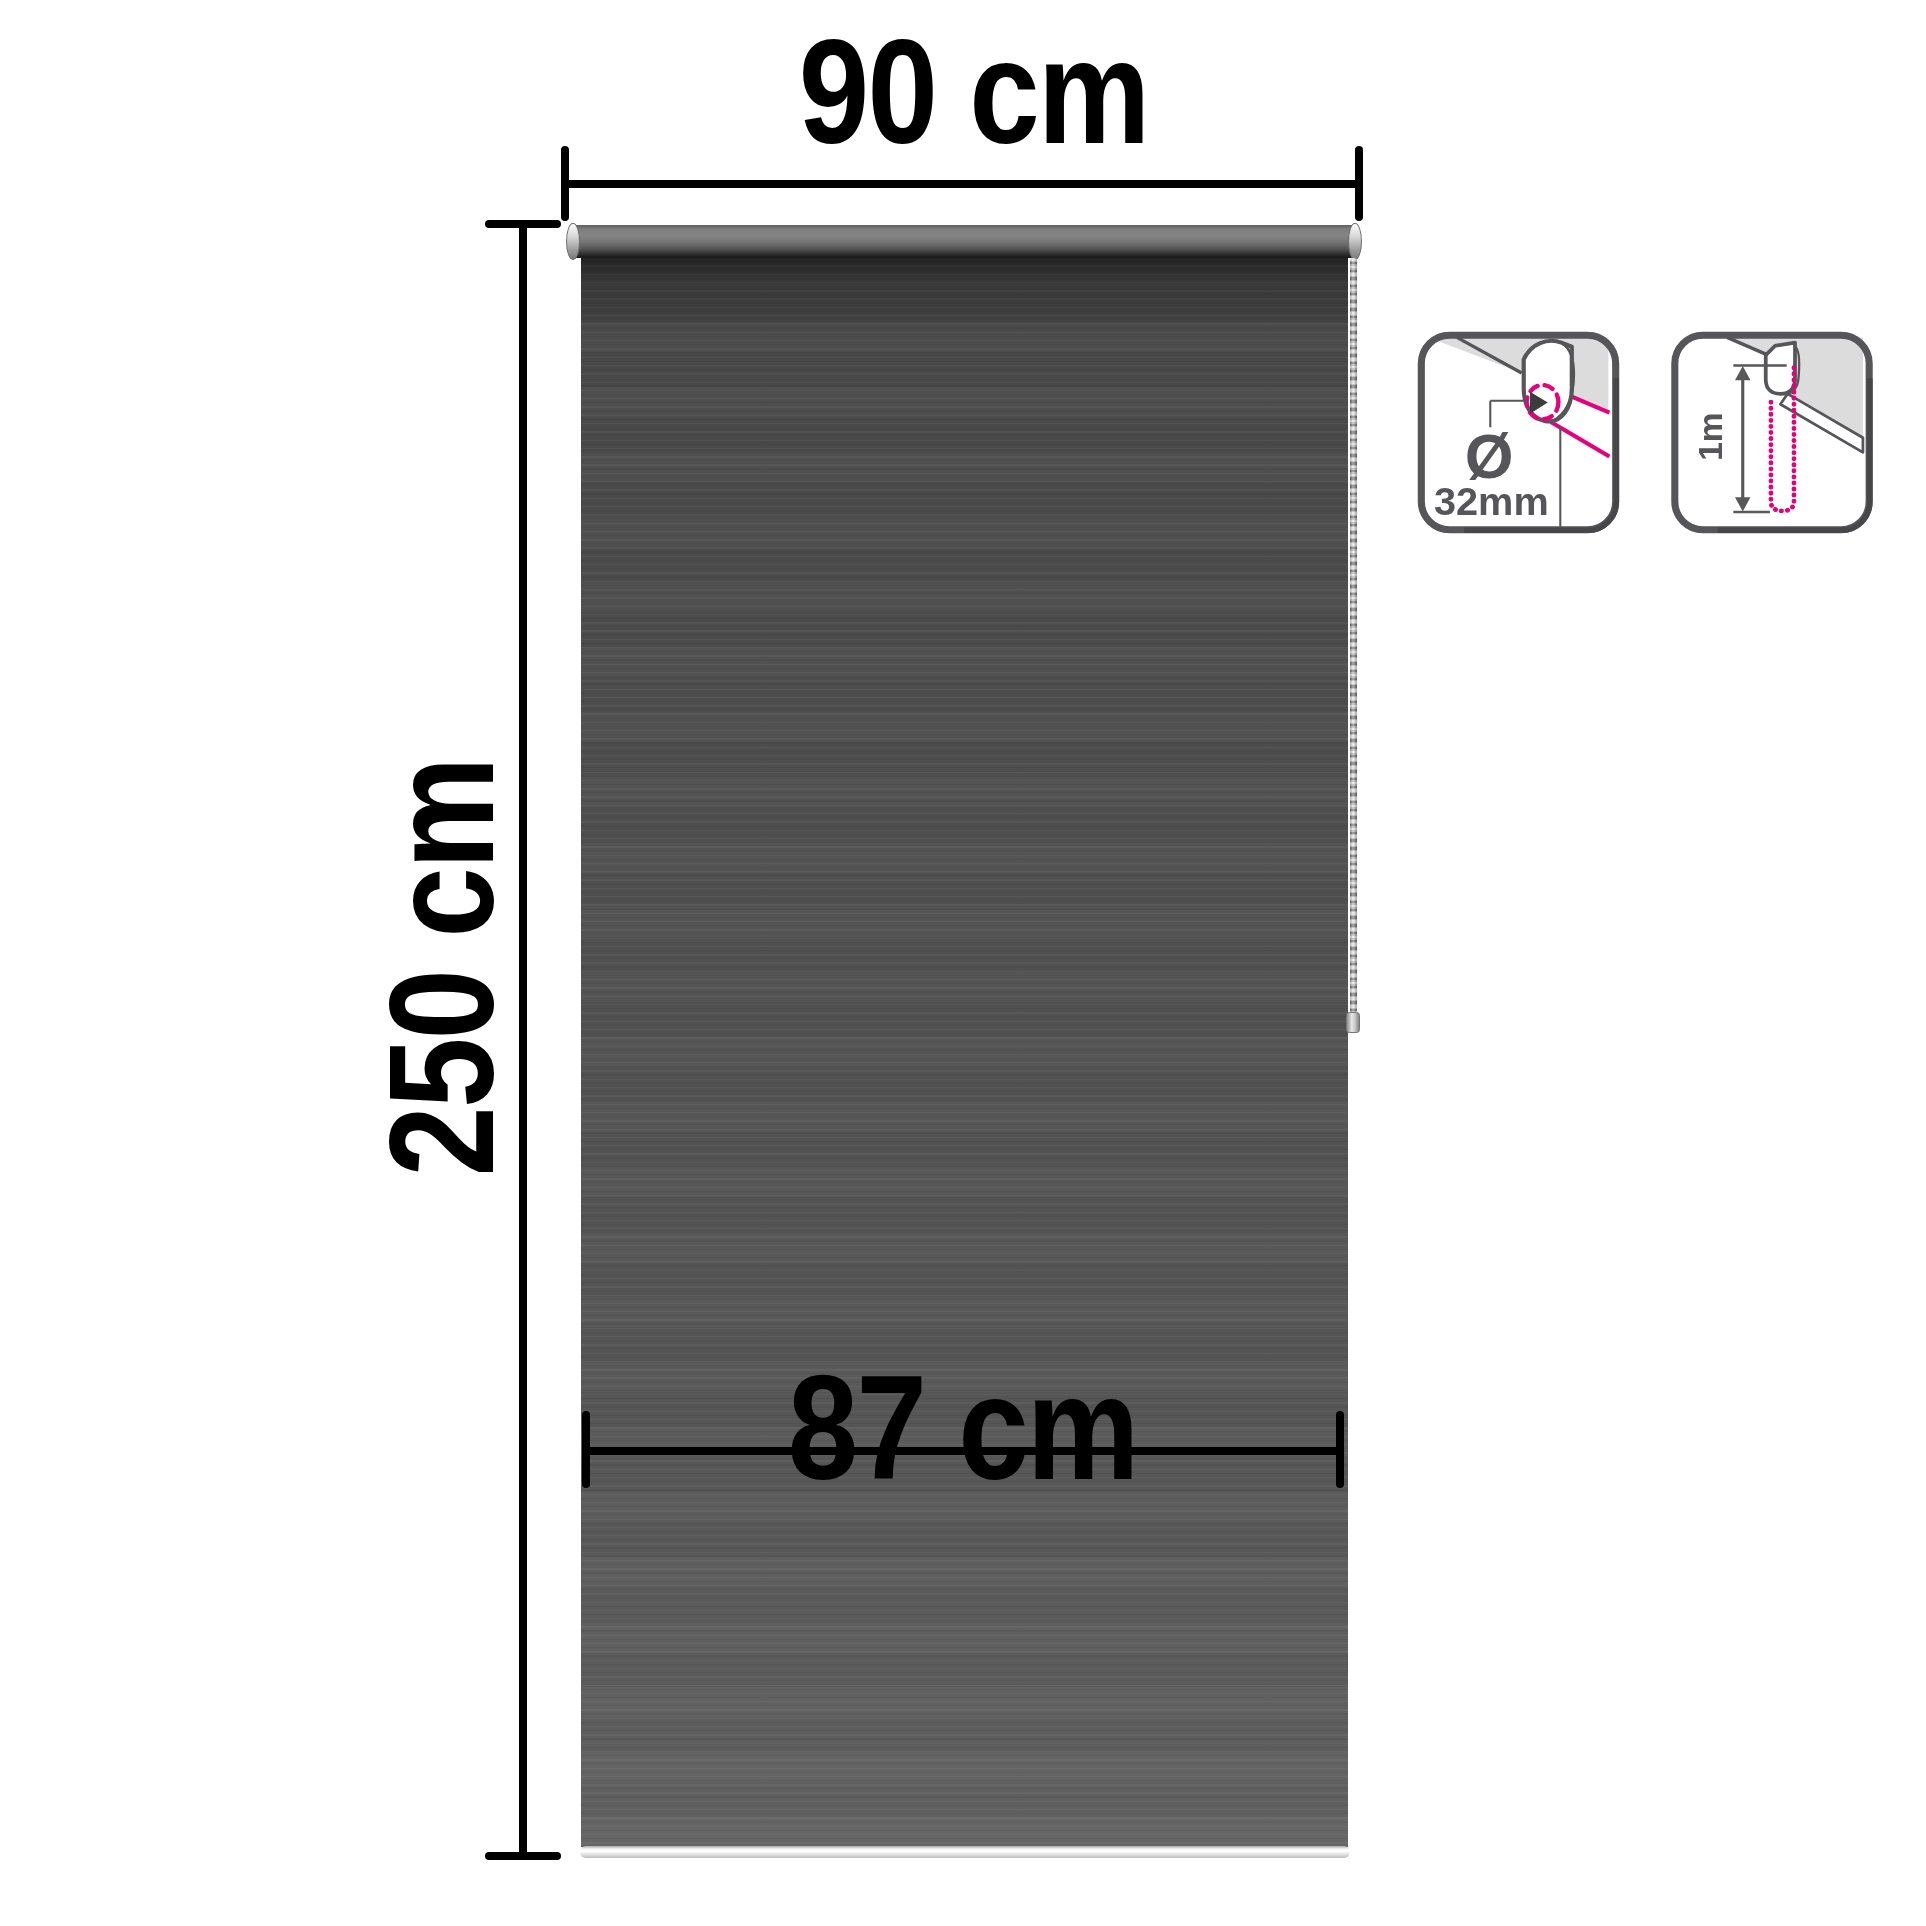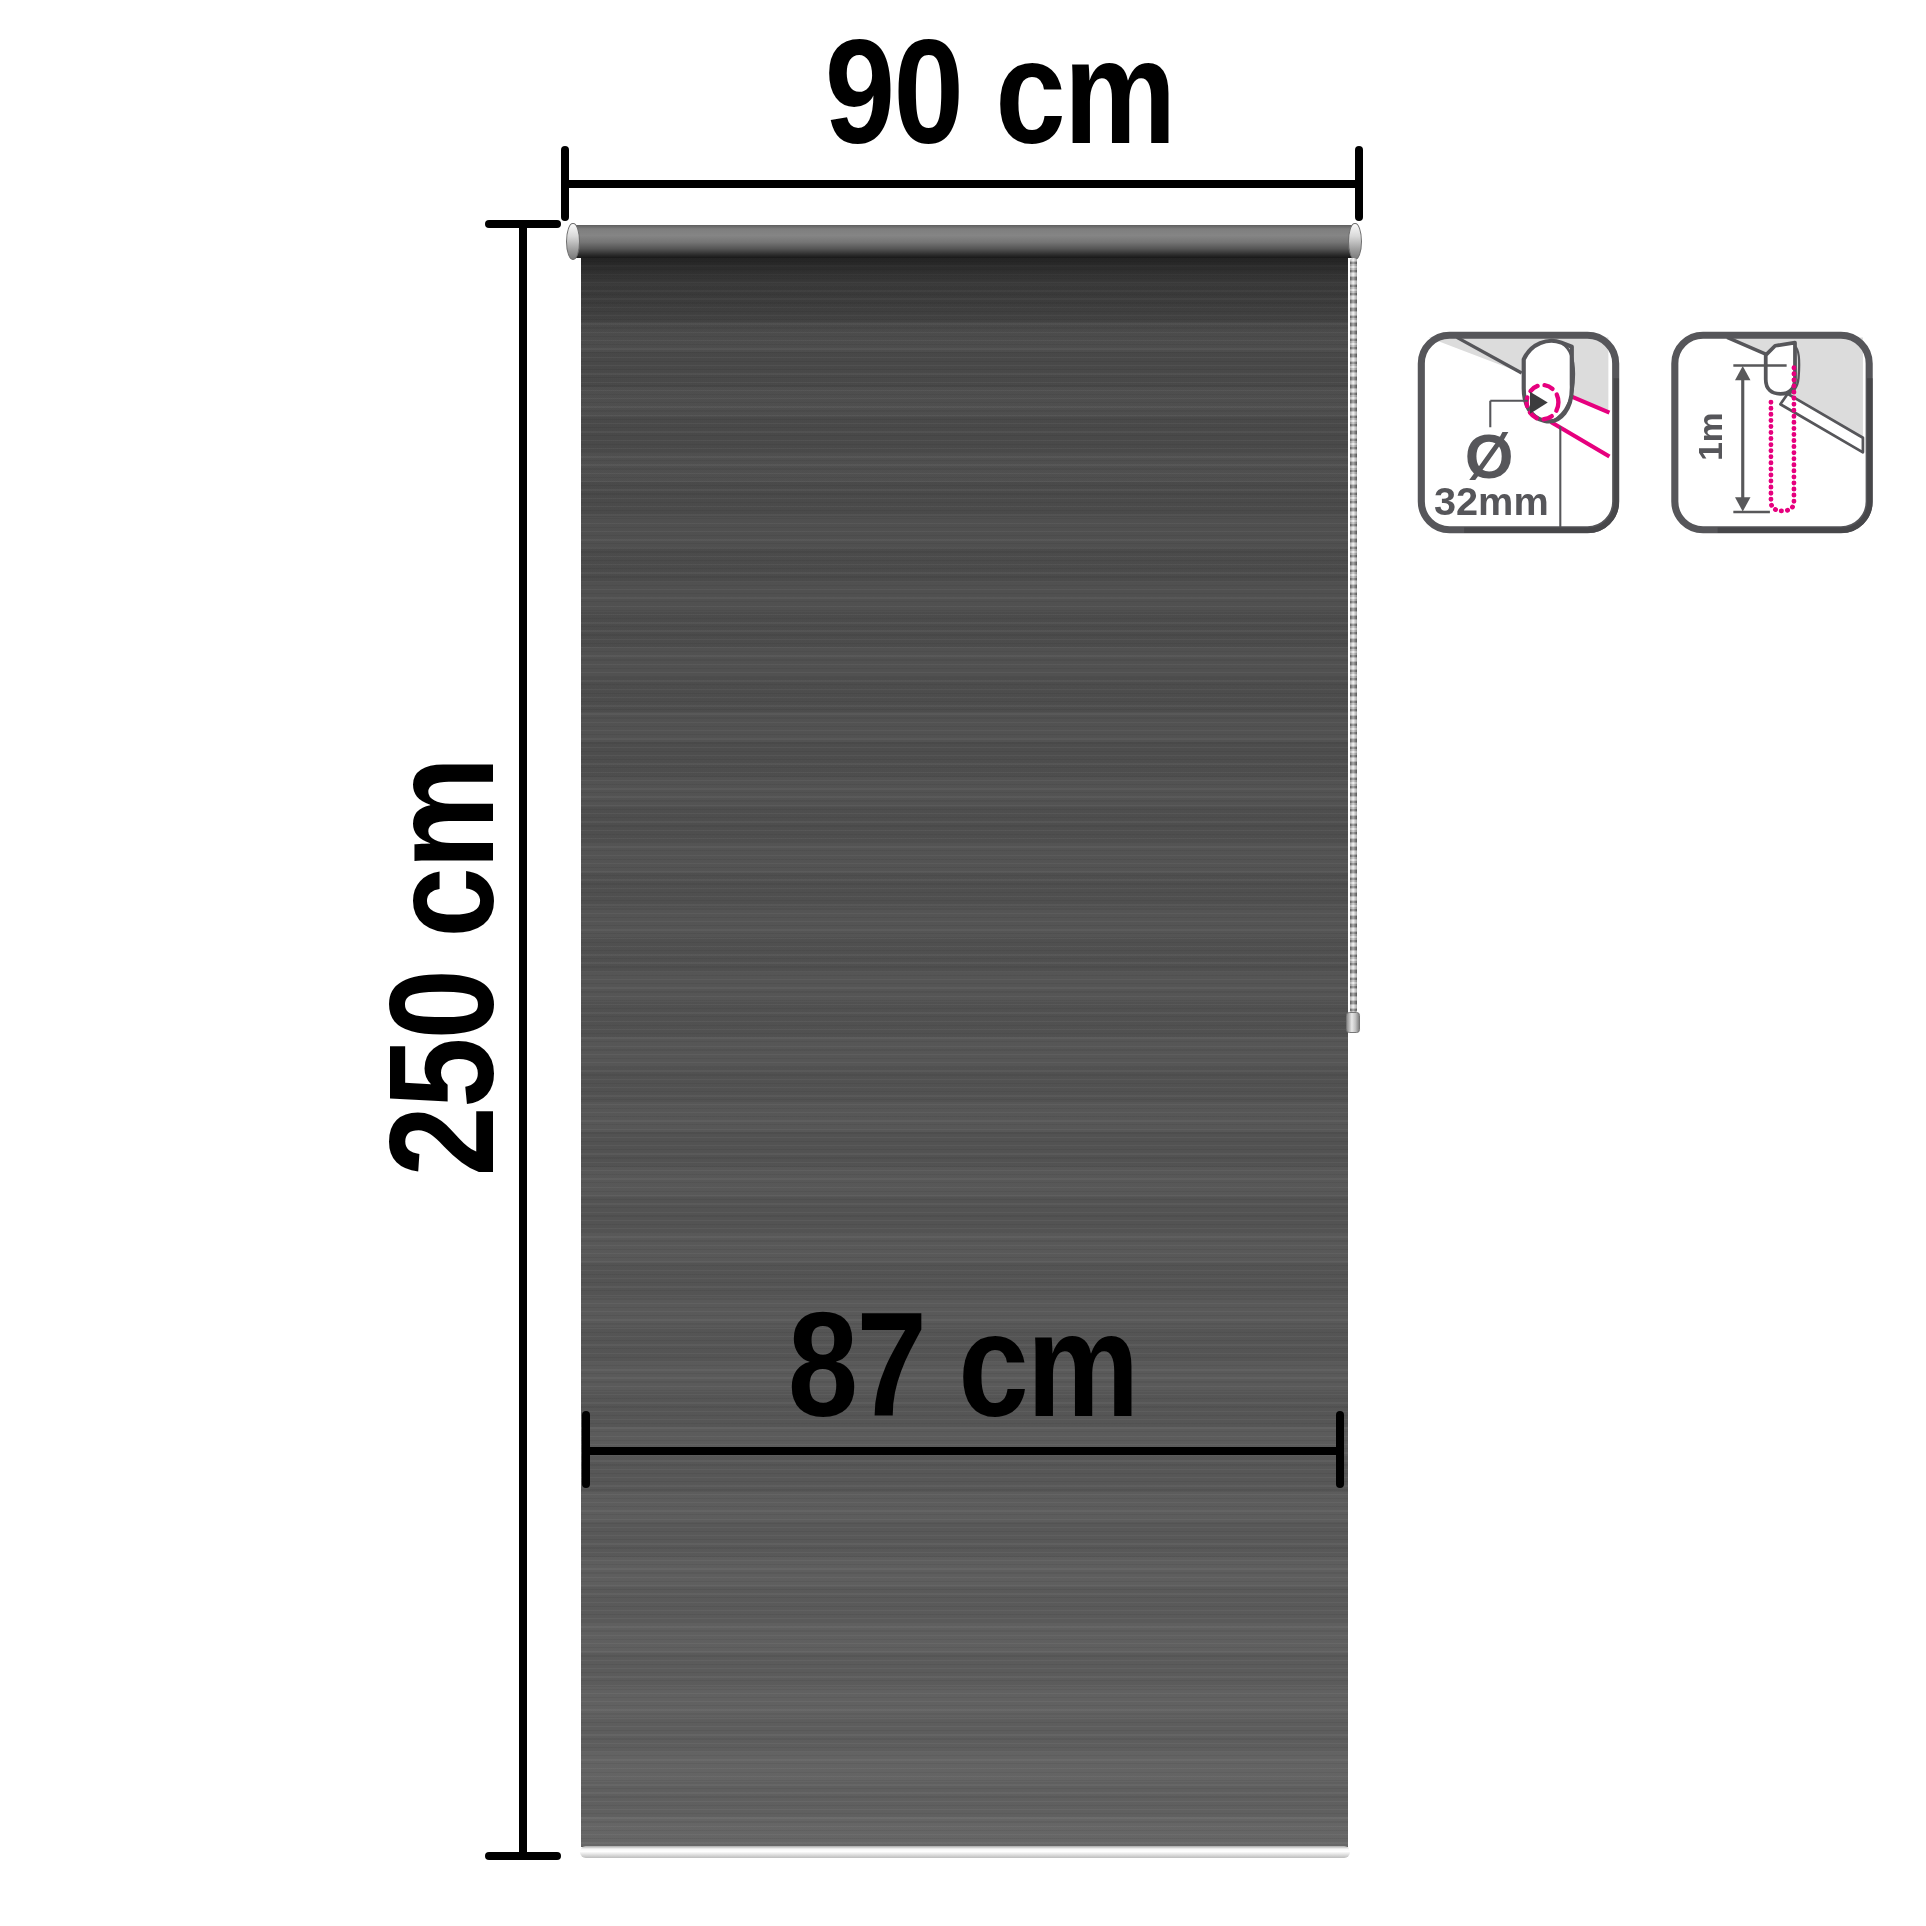--- a/index.html
+++ b/index.html
@@ -53,21 +53,21 @@
 </style>
 </head>
 <body>
 
 <div id="stage">
 
   <div>
     <div class="abs dim dim-h-line" style="left:562px;top:180px;width:800px;"></div>
     <div class="abs dim tick-v" style="left:561px;top:146px;"></div>
     <div class="abs dim tick-v" style="left:1355px;top:146px;"></div>
-    <div class="abs dim-label" style="left:740px;top:16.7px;width:520px;height:151px;">
+    <div class="abs dim-label" style="left:714px;top:16.7px;width:520px;height:151px;">
       <span class="squeeze">90 cm</span>
     </div>
   </div>
 
   <div>
     <div class="abs dim dim-v-line" style="left:519px;top:220px;height:1639px;"></div>
     <div class="abs dim tick-h" style="left:485px;top:220px;"></div>
     <div class="abs dim tick-h" style="left:485px;top:1852px;"></div>
     <div class="abs dim-label rot" style="left:207px;top:892px;width:469px;height:151px;">
       <span>250 cm</span>
@@ -82,21 +82,21 @@
     <div class="abs cap cap-right"></div>
     <div class="abs chain"></div>
     <div class="abs chain-connector"></div>
     <div class="abs bottom-bar"></div>
   </div>
 
   <div>
     <div class="abs dim dim-h-line" style="left:587px;top:1447px;width:754px;"></div>
     <div class="abs dim tick-v" style="left:582px;top:1411px;height:77px;"></div>
     <div class="abs dim tick-v" style="left:1336px;top:1411px;height:77px;"></div>
-    <div class="abs dim-label" style="left:703px;top:1289px;width:520px;height:151px;text-align:center;">
+    <div class="abs dim-label" style="left:703px;top:1352px;width:520px;height:151px;text-align:center;">
       <span class="squeeze">87 cm</span>
     </div>
   </div>
 
   <div>
 
     <div class="abs icon-box" style="left:1414px;top:328px;">
       <svg viewBox="0 0 100 100">
         <rect x="3.5" y="3.5" width="93" height="93" rx="13.5" fill="#ffffff"></rect>
         <path d="M7 4.5 H93 V40 L74.5 32.5 L62 6 L51.5 21.5 Z" fill="#dcdcdc"></path>

